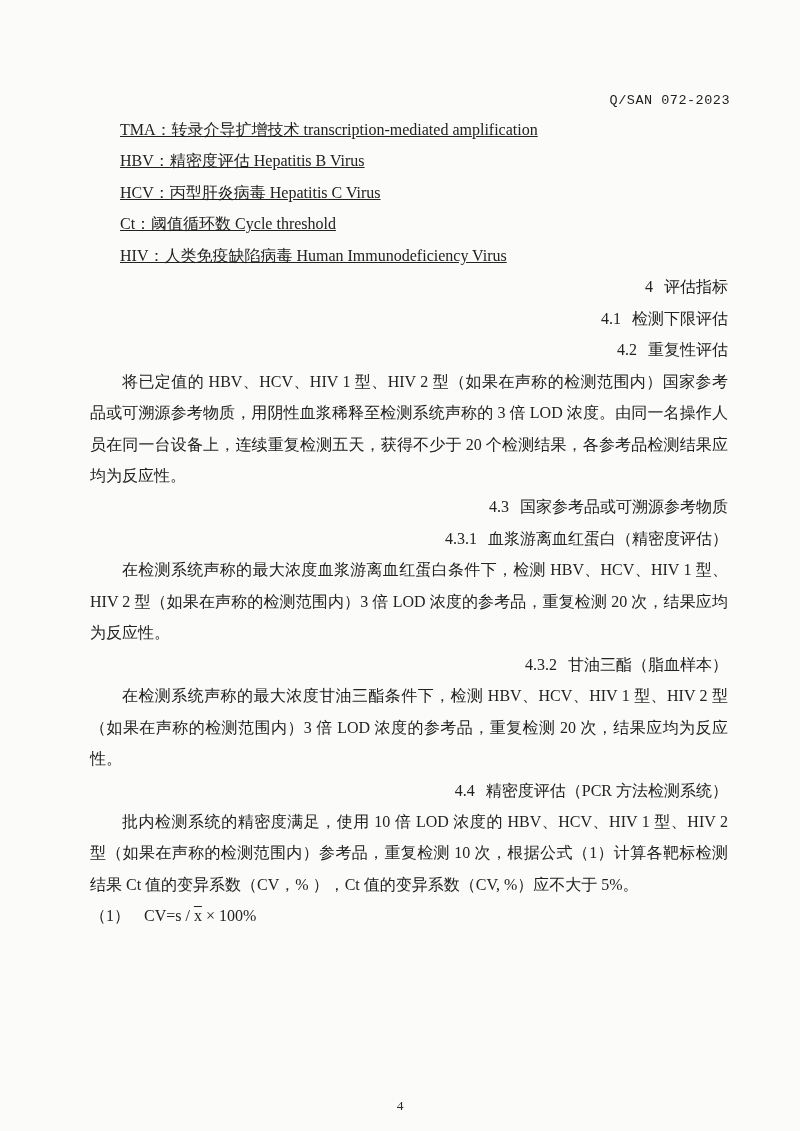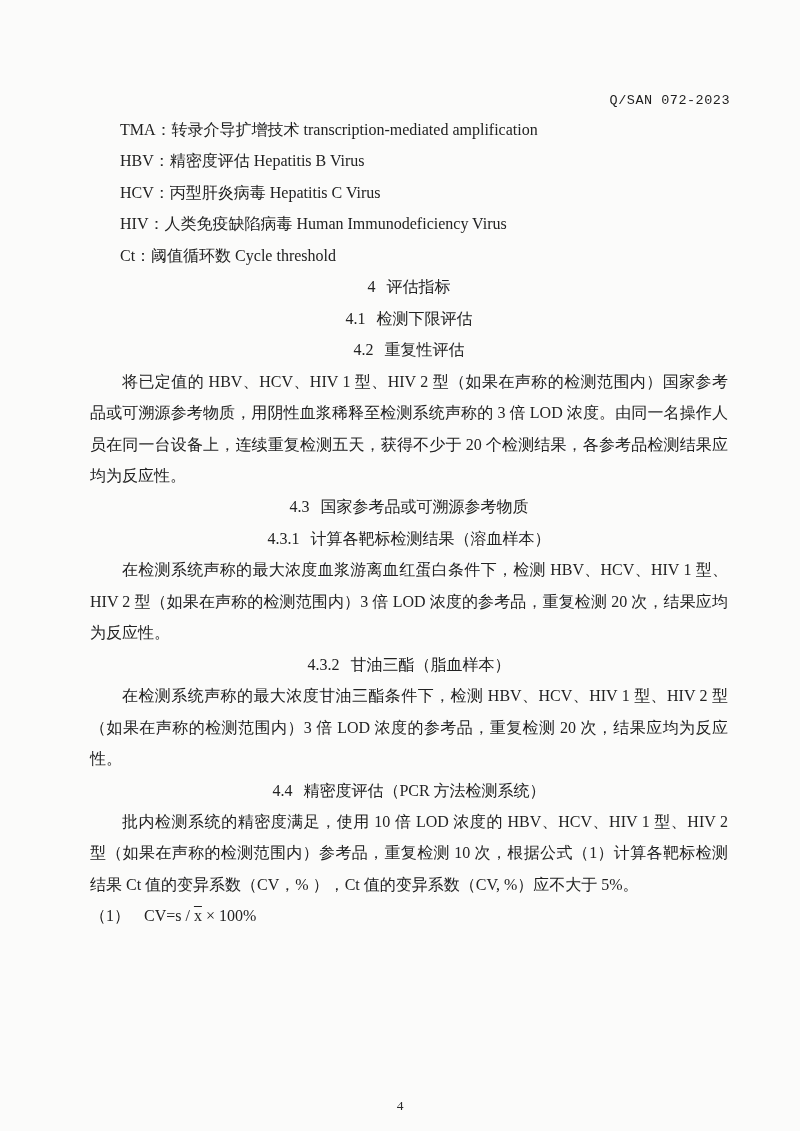--- a/index.html
+++ b/index.html
@@ -35,23 +35,24 @@
     line-height: 31.45px;
   }
   .content p {
     margin: 0;
     padding: 0;
   }
   .def {
     text-align: left;
     text-indent: 30px;
     white-space: nowrap;
+    text-decoration: underline;
   }
   .heading {
-    text-align: center;
+    text-align: right;
   }
   .heading .sec-num {
     display: inline-block;
     margin-right: 11px;
   }
   .para {
     text-align: justify;
     text-justify: inter-character;
     text-indent: 32px;
   }
@@ -81,42 +82,42 @@
 
 <div class="page">
 
   <div class="doc-code">Q/SAN 072-2023</div>
 
   <div class="content">
 
     <p class="def">TMA：转录介导扩增技术 transcription-mediated amplification</p>
     <p class="def">HBV：精密度评估 Hepatitis B Virus</p>
     <p class="def">HCV：丙型肝炎病毒 Hepatitis C Virus</p>
+    <p class="def">Ct：阈值循环数 Cycle threshold</p>
     <p class="def">HIV：人类免疫缺陷病毒 Human Immunodeficiency Virus</p>
-    <p class="def">Ct：阈值循环数 Cycle threshold</p>
 
     <p class="heading">
       <span class="sec-num">4</span><span>评估指标</span>
     </p>
 
     <p class="heading">
       <span class="sec-num">4.1</span><span>检测下限评估</span>
     </p>
 
     <p class="heading">
       <span class="sec-num">4.2</span><span>重复性评估</span>
     </p>
     <p class="para">将已定值的 HBV、HCV、HIV 1 型、HIV 2 型（如果在声称的检测范围内）国家参考品或可溯源参考物质，用阴性血浆稀释至检测系统声称的 3 倍 LOD 浓度。由同一名操作人员在同一台设备上，连续重复检测五天，获得不少于 20 个检测结果，各参考品检测结果应均为反应性。</p>
 
     <p class="heading">
       <span class="sec-num">4.3</span><span>国家参考品或可溯源参考物质</span>
     </p>
 
     <p class="heading">
-      <span class="sec-num">4.3.1</span><span>计算各靶标检测结果（溶血样本）</span>
+      <span class="sec-num">4.3.1</span><span>血浆游离血红蛋白（精密度评估）</span>
     </p>
     <p class="para">在检测系统声称的最大浓度血浆游离血红蛋白条件下，检测 HBV、HCV、HIV 1 型、HIV 2 型（如果在声称的检测范围内）3 倍 LOD 浓度的参考品，重复检测 20 次，结果应均为反应性。</p>
 
     <p class="heading">
       <span class="sec-num">4.3.2</span><span>甘油三酯（脂血样本）</span>
     </p>
     <p class="para">在检测系统声称的最大浓度甘油三酯条件下，检测 HBV、HCV、HIV 1 型、HIV 2 型（如果在声称的检测范围内）3 倍 LOD 浓度的参考品，重复检测 20 次，结果应均为反应性。</p>
 
     <p class="heading">
       <span class="sec-num">4.4</span><span>精密度评估（PCR 方法检测系统）</span>

